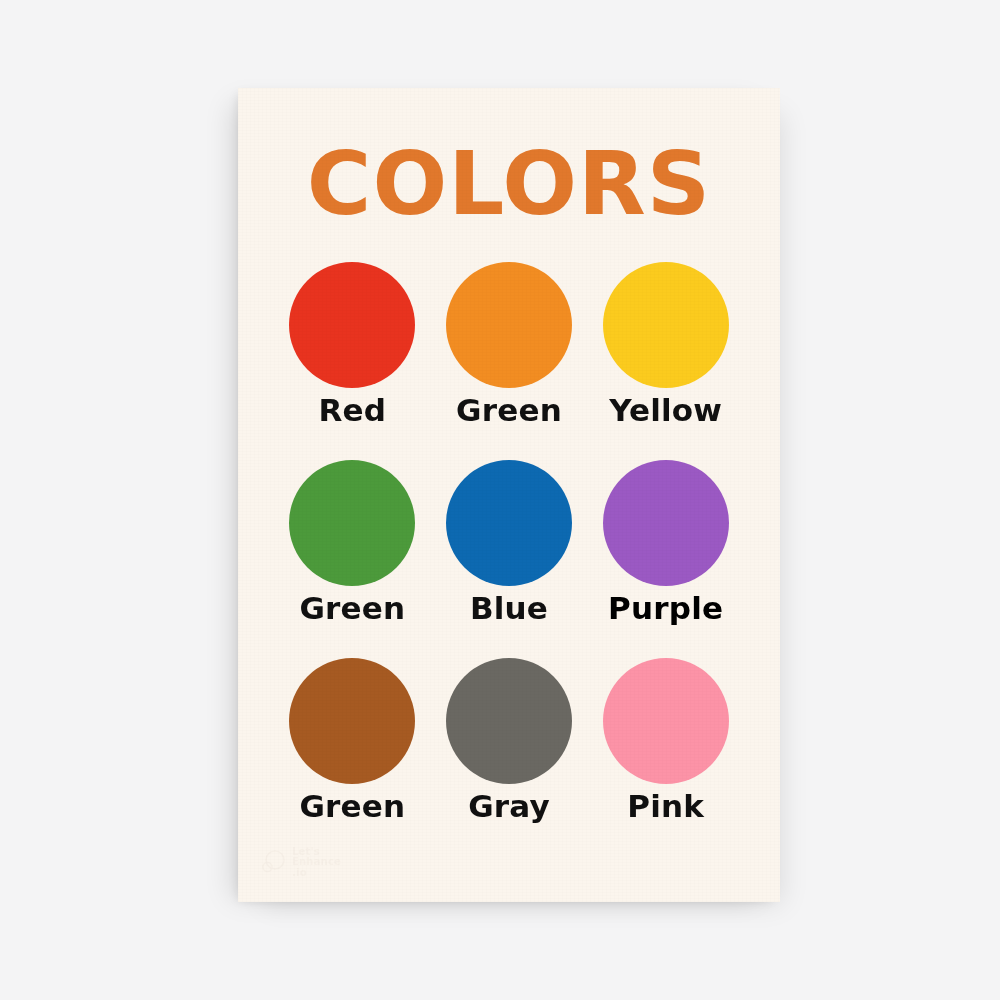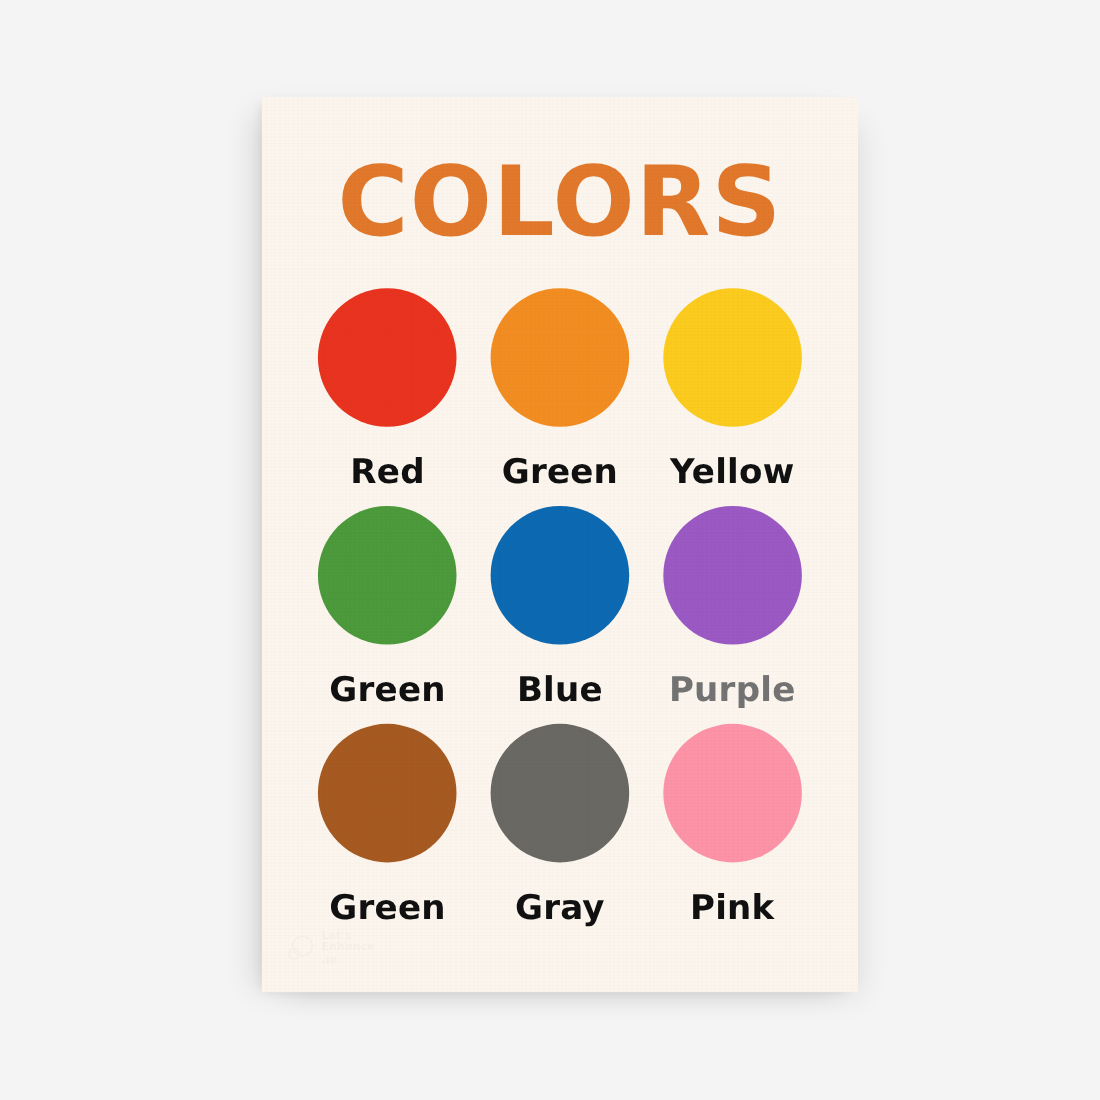--- a/index.html
+++ b/index.html
@@ -82,21 +82,21 @@
   }
 
   .swatch {
     width: 126px;
     height: 126px;
     border-radius: 50%;
     flex: 0 0 auto;
   }
 
   .swatch-label {
-    margin-top: 24px;
+    margin-top: 5px;
     font-family: "DejaVu Sans", sans-serif;
     font-weight: 700;
     font-size: 31px;
     line-height: 34px;
     color: #111111;
     letter-spacing: .2px;
     white-space: nowrap;
   }
 
   
@@ -149,21 +149,21 @@
         <div class="cell">
           <div class="swatch" style="background: rgb(76, 154, 59);"></div>
           <div class="swatch-label" style="color: rgb(17, 17, 17);">Green</div>
         </div>
         <div class="cell">
           <div class="swatch" style="background: rgb(13, 105, 177);"></div>
           <div class="swatch-label" style="color: rgb(17, 17, 17); text-align: center;">Blue</div>
         </div>
         <div class="cell">
           <div class="swatch" style="background: rgb(155, 89, 195);"></div>
-          <div class="swatch-label" style="color: #737373;">Purple</div>
+          <div class="swatch-label" style="color: #000000;">Purple</div>
         </div>
         <div class="cell">
           <div class="swatch" style="background: rgb(166, 90, 34);"></div>
           <div class="swatch-label" style="color: rgb(17, 17, 17);">Green</div>
         </div>
         <div class="cell">
           <div class="swatch" style="background: rgb(106, 104, 98);"></div>
           <div class="swatch-label" style="color: rgb(17, 17, 17);">Gray</div>
         </div>
         <div class="cell">

